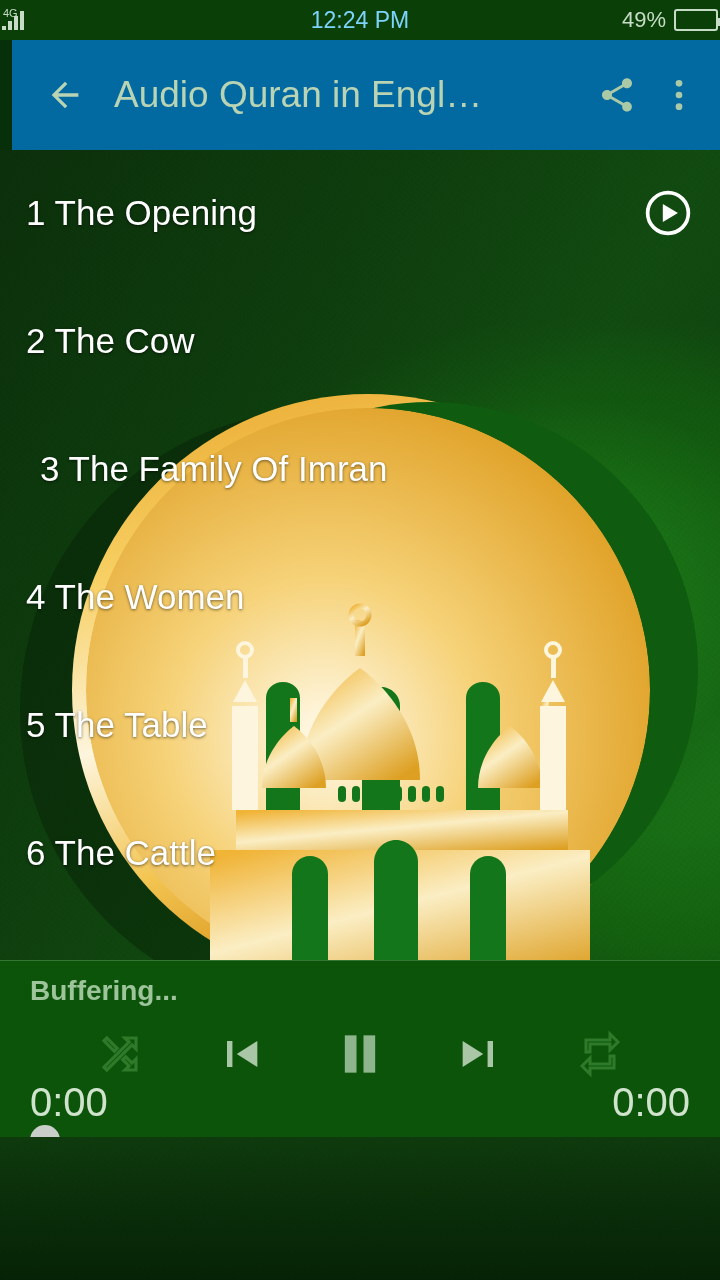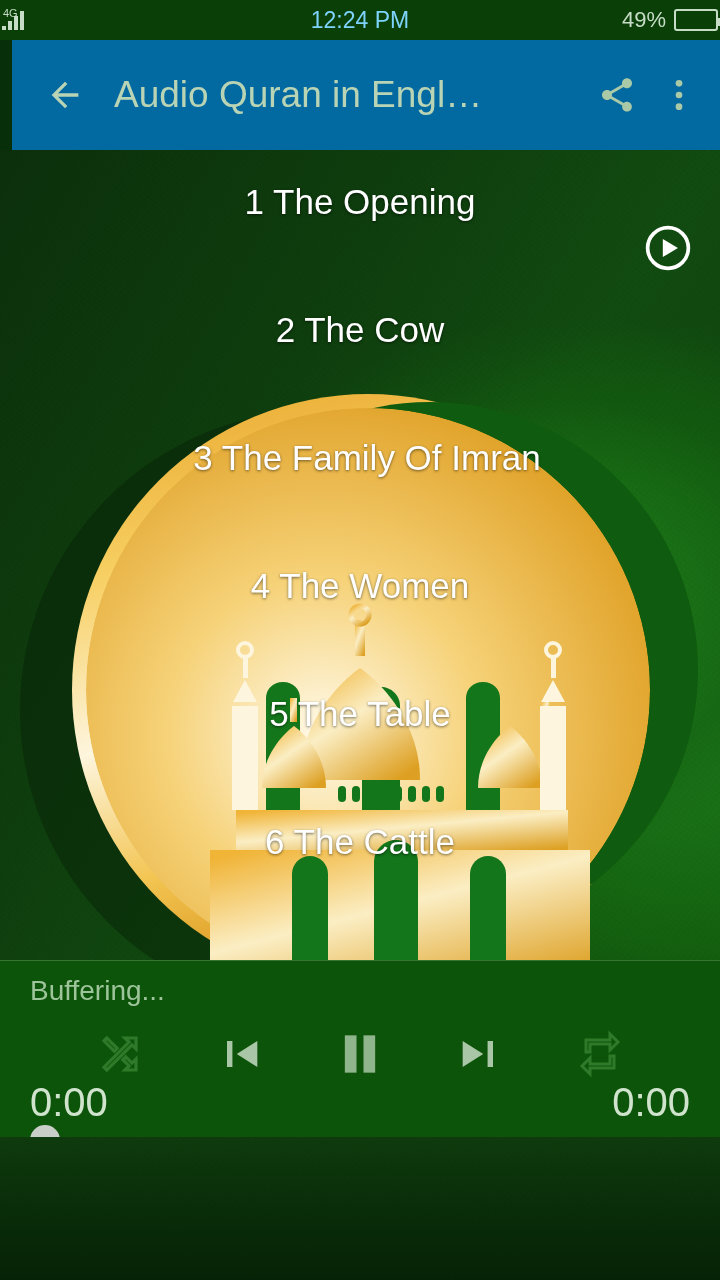--- a/index.html
+++ b/index.html
@@ -58,32 +58,32 @@
       repeating-linear-gradient(37deg, rgba(255,255,255,.09) 0 1px, transparent 1px 4px),
       repeating-linear-gradient(-51deg, rgba(0,0,0,.10) 0 1px, transparent 1px 5px),
       repeating-linear-gradient(96deg, rgba(255,255,255,.05) 0 1px, transparent 1px 3px);
   }
   .artwork { position:absolute; left:0; top:0; width:720px; height:810px; }
 
   
   .tracklist { position:absolute; top:150px; left:0; width:720px; height:810px; }
   .track {
     position:absolute; left:0; width:720px; height:62px;
-    display:flex; align-items:center; padding:0 26px;flex-direction:column;
+    display:flex; align-items:center; padding:0 26px;
   }
   .track-label {
     color:#ffffff; font-size:35px; white-space:nowrap;
     text-shadow:0 1px 3px rgba(0,0,0,.55);
   }
   .track-play { margin-left:auto; width:52px; height:52px; flex:none; }
 
   
   .player {
     position:absolute; top:960px; left:0; width:720px; height:180px;
-    background:#0c5409; border-top:1px solid rgba(180,220,180,.25);
+    background:#0c5409; border-top:1px solid rgba(180,220,180,.25);font-weight:bold;
   }
   .buffer { position:absolute; top:14px; left:30px; color:#9dc49a; font-size:28px; }
   .controls {
     position:absolute; top:62px; left:0; width:720px; height:62px;
     display:flex; align-items:center; justify-content:center; gap:64px;
   }
   .ctl { width:56px; height:56px; display:flex; align-items:center; justify-content:center; flex:none; }
   .time { position:absolute; top:1080px; color:#cfe3cd; font-size:40px; }
   .time-cur { left:30px; }
   .time-dur { right:30px; }

